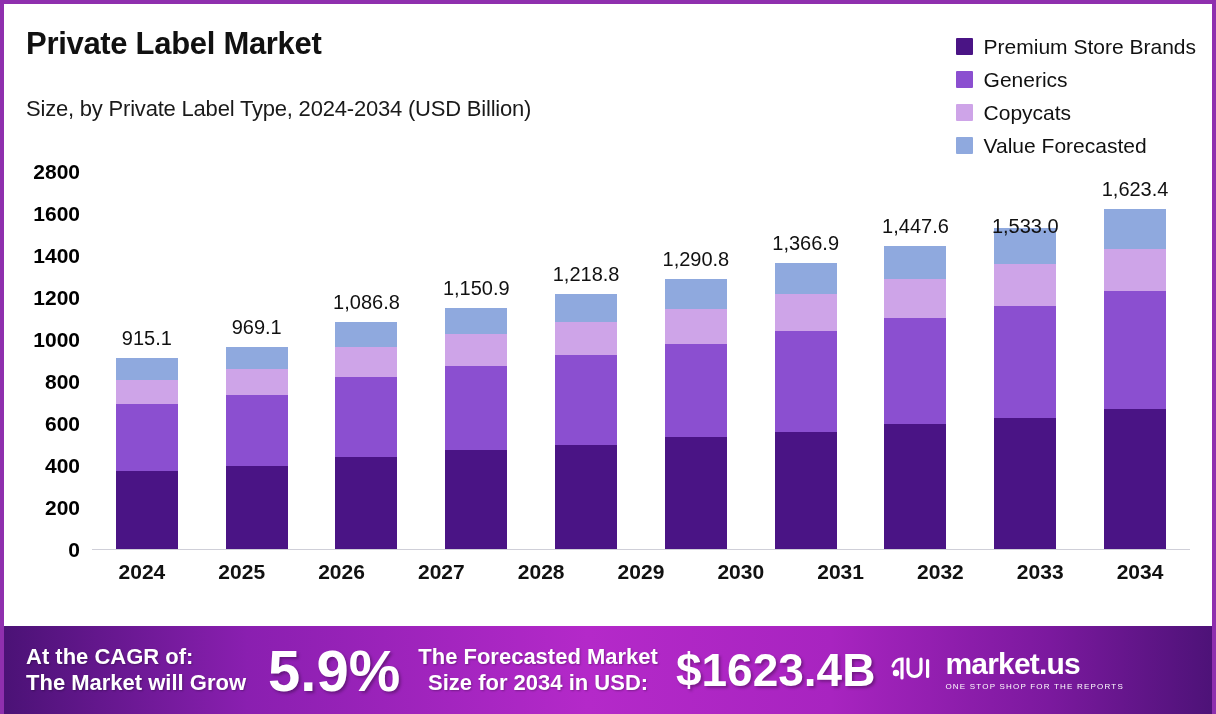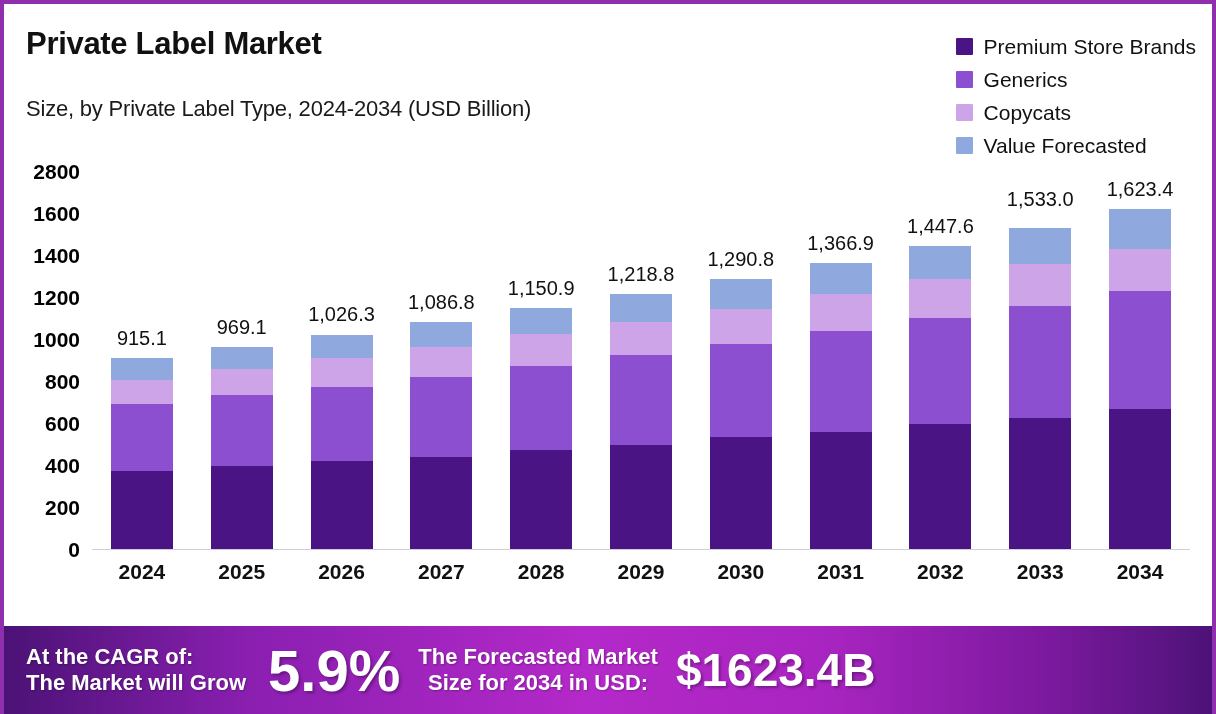--- a/index.html
+++ b/index.html
@@ -175,29 +175,20 @@
         <div class="bar-slot">
           <div class="bar-stack" style="height: 203.511px;">
             <div class="seg" title="Value Innovators: 105.2" style="background: rgb(143, 169, 222); height: 22.092px;"></div>
             <div class="seg" title="Copycats: 126.9" style="background: rgb(206, 164, 232); height: 26.649px;"></div>
             <div class="seg" title="Generics: 336.2" style="background: rgb(139, 79, 208); height: 70.602px;"></div>
             <div class="seg" title="Premium Store Brands: 400.8" style="background: rgb(74, 20, 133); height: 84.168px;"></div>
           </div>
           <div class="bar-total" style="bottom: 211.511px;">969.1</div>
         </div>
         <div class="bar-slot">
-          <div class="bar-stack" style="height: 215.523px;">
-            <div class="seg" title="Value Innovators: 112.9" style="background: rgb(143, 169, 222); height: 23.709px;"></div>
-            <div class="seg" title="Copycats: 135" style="background: rgb(206, 164, 232); height: 28.35px;"></div>
-            <div class="seg" title="Generics: 355.6" style="background: rgb(139, 79, 208); height: 74.676px;"></div>
-            <div class="seg" title="Premium Store Brands: 422.8" style="background: rgb(74, 20, 133); height: 88.788px;"></div>
-          </div>
-          <div class="bar-total" style="bottom: 223.523px;">1,026.3</div>
-        </div>
-        <div class="bar-slot">
           <div class="bar-stack" style="height: 228.228px;">
             <div class="seg" title="Value Innovators: 119.8" style="background: rgb(143, 169, 222); height: 25.158px;"></div>
             <div class="seg" title="Copycats: 142.4" style="background: rgb(206, 164, 232); height: 29.904px;"></div>
             <div class="seg" title="Generics: 379.8" style="background: rgb(139, 79, 208); height: 79.758px;"></div>
             <div class="seg" title="Premium Store Brands: 444.8" style="background: rgb(74, 20, 133); height: 93.408px;"></div>
           </div>
           <div class="bar-total" style="bottom: 236.228px;">1,086.8</div>
         </div>
         <div class="bar-slot">
           <div class="bar-stack" style="height: 241.689px;">
@@ -244,21 +235,21 @@
           </div>
           <div class="bar-total" style="bottom: 311.996px;">1,447.6</div>
         </div>
         <div class="bar-slot">
           <div class="bar-stack" style="height: 321.93px;">
             <div class="seg" title="Value Innovators: 171.9" style="background: rgb(143, 169, 222); height: 36.099px;"></div>
             <div class="seg" title="Copycats: 198" style="background: rgb(206, 164, 232); height: 41.58px;"></div>
             <div class="seg" title="Generics: 534.3" style="background: rgb(139, 79, 208); height: 112.203px;"></div>
             <div class="seg" title="Premium Store Brands: 628.8" style="background: rgb(74, 20, 133); height: 132.048px;"></div>
           </div>
-          <div class="bar-total" style="bottom: 339px;">1,533.0</div>
+          <div class="bar-total" style="bottom: 312px;">1,533.0</div>
         </div>
         <div class="bar-slot">
           <div class="bar-stack" style="height: 340.914px;">
             <div class="seg" title="Value Innovators: 192" style="background: rgb(143, 169, 222); height: 40.32px;"></div>
             <div class="seg" title="Copycats: 200.1" style="background: rgb(206, 164, 232); height: 42.021px;"></div>
             <div class="seg" title="Generics: 558.1" style="background: rgb(139, 79, 208); height: 117.201px;"></div>
             <div class="seg" title="Premium Store Brands: 673.2" style="background: rgb(74, 20, 133); height: 141.372px;"></div>
           </div>
           <div class="bar-total" style="bottom: 348.914px; text-align: center;">1,623.4</div>
         </div>
@@ -284,15 +275,29 @@
     <div class="banner-text" id="cagr-label">
       <div>At the CAGR of:</div>
       <div>The Market will Grow</div>
     </div>
     <div id="cagr-value">5.9%</div>
     <div class="banner-text" id="forecast-label">
       <div>The Forecasted Market</div>
       <div>Size for 2034 in USD:</div>
     </div>
     <div id="forecast-value">$1623.4B</div>
+    <div id="logo">
+      <span id="logo-mark">
+        <svg width="46" height="30" viewBox="0 0 46 30" aria-hidden="true">
+          <circle cx="7" cy="20" r="3.2" fill="#ffffff"></circle>
+          <path d="M4 13 A9 9 0 0 1 13 6 L13 25" fill="none" stroke="#ffffff" stroke-width="3.2" stroke-linecap="round"></path>
+          <path d="M19 6 L19 17 A6.5 6.5 0 0 0 32 17 L32 6" fill="none" stroke="#ffffff" stroke-width="3.2" stroke-linecap="round"></path>
+          <rect x="37" y="6" width="3.2" height="19" rx="1.6" fill="#ffffff"></rect>
+        </svg>
+      </span>
+      <span id="logo-text-wrap">
+        <span id="logo-name">market.us</span>
+        <span id="logo-tagline">ONE STOP SHOP FOR THE REPORTS</span>
+      </span>
+    </div>
   </div>
 
 </div>
 
 </body></html>

